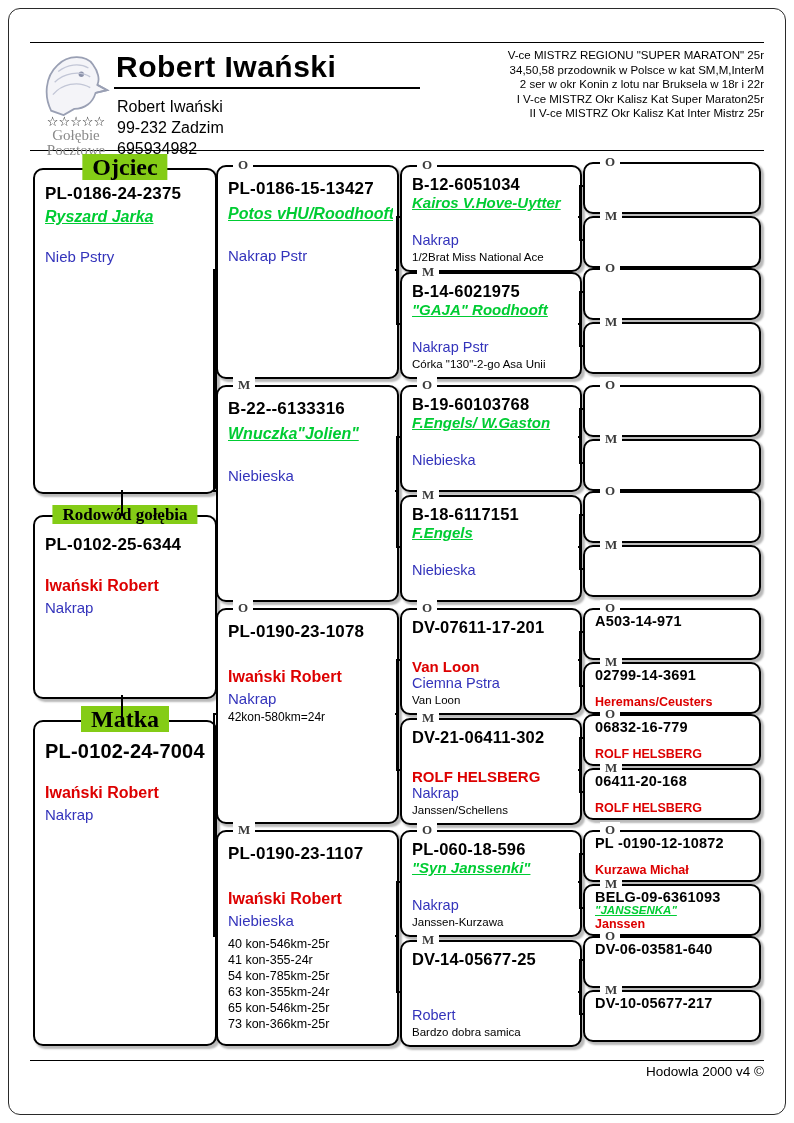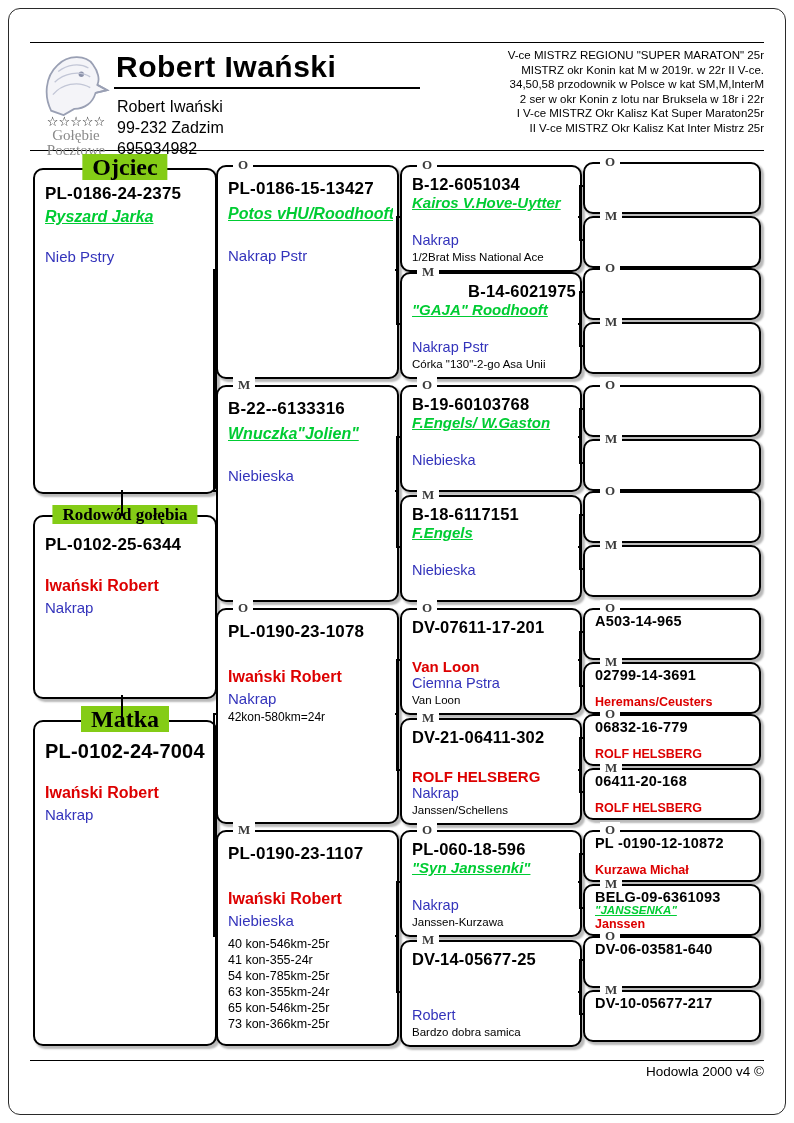--- a/index.html
+++ b/index.html
@@ -69,21 +69,20 @@
 
 <div class="page-title">Robert Iwański</div>
 <div class="owner-block">
   <div>Robert Iwański</div>
   <div>99-232 Zadzim</div>
   <div>695934982</div>
 </div>
 
 <div class="achievements">
   <div>V-ce MISTRZ  REGIONU "SUPER MARATON" 25r</div>
-  <div>MISTRZ okr Konin kat M w 2019r. w 22r II V-ce.</div>
   <div>34,50,58 przodownik w Polsce w kat SM,M,InterM</div>
   <div>2 ser w okr Konin z lotu nar Bruksela w 18r i 22r</div>
   <div>I V-ce MISTRZ Okr Kalisz Kat Super Maraton25r</div>
   <div>II V-ce MISTRZ Okr Kalisz Kat Inter Mistrz 25r</div>
 </div>
 
 <div class="pbox" style="left:33px; top:168px; width:180px; height:322px;">
   <div class="box-title">Ojciec</div>
   <div class="line f-ring" style="top:14px; font-size:17px;">PL-0186-24-2375</div>
   <div class="line f-strain" style="top:38px; font-size:16px;">Ryszard Jarka</div>
@@ -141,21 +140,21 @@
     </div>
     <div class="pbox" style="left: 400px; top: 165px; width: 178px; height: 103px;">
       <div class="sex-marker" style="left: 15px;">O</div>
       <div class="line f-ring" style="top: 8px; font-size: 16.5px;">B-12-6051034</div>
       <div class="line f-strain" style="top: 27px; font-size: 15px;">Kairos V.Hove-Uytter</div>
       <div class="line f-color" style="top: 65px; font-size: 14.5px;">Nakrap</div>
       <div class="line f-info" style="top: 84px; font-size: 11.5px;">1/2Brat Miss National Ace</div>
     </div>
     <div class="pbox" style="left: 400px; top: 272px; width: 178px; height: 103px;">
       <div class="sex-marker" style="left: 15px;">M</div>
-      <div class="line f-ring" style="top: 8px; font-size: 16.5px; text-align: right;">B-14-6021975</div>
+      <div class="line f-ring" style="top: 8px; font-size: 16.5px;">B-14-6021975</div>
       <div class="line f-strain" style="top: 27px; font-size: 15px;">"GAJA" Roodhooft</div>
       <div class="line f-color" style="top: 65px; font-size: 14.5px;">Nakrap Pstr</div>
       <div class="line f-info" style="top: 84px; font-size: 11.5px;">Córka "130"-2-go Asa Unii</div>
     </div>
     <div class="pbox" style="left: 400px; top: 385px; width: 178px; height: 103px;">
       <div class="sex-marker" style="left: 15px;">O</div>
       <div class="line f-ring" style="top: 8px; font-size: 16.5px;">B-19-60103768</div>
       <div class="line f-strain" style="top: 27px; font-size: 15px;">F.Engels/ W.Gaston</div>
       <div class="line f-color" style="top: 65px; font-size: 14.5px;">Niebieska</div>
     </div>
@@ -211,21 +210,21 @@
       <div class="sex-marker" style="left: 15px;">M</div>
     </div>
     <div class="pbox" style="left: 583px; top: 491px; width: 174px; height: 48px;">
       <div class="sex-marker" style="left: 15px;">O</div>
     </div>
     <div class="pbox" style="left: 583px; top: 545px; width: 174px; height: 48px;">
       <div class="sex-marker" style="left: 15px;">M</div>
     </div>
     <div class="pbox" style="left: 583px; top: 608px; width: 174px; height: 48px;">
       <div class="sex-marker" style="left: 15px;">O</div>
-      <div class="line f-ring" style="top: 3px; font-size: 14.5px;">A503-14-965</div>
+      <div class="line f-ring" style="top: 3px; font-size: 14.5px;">A503-14-971</div>
     </div>
     <div class="pbox" style="left: 583px; top: 662px; width: 174px; height: 48px;">
       <div class="sex-marker" style="left: 15px;">M</div>
       <div class="line f-ring" style="top: 3px; font-size: 14.5px;">02799-14-3691</div>
       <div class="line f-owner" style="top: 31px; font-size: 12.5px;">Heremans/Ceusters</div>
     </div>
     <div class="pbox" style="left: 583px; top: 714px; width: 174px; height: 48px;">
       <div class="sex-marker" style="left: 15px;">O</div>
       <div class="line f-ring" style="top: 3px; font-size: 14.5px;">06832-16-779</div>
       <div class="line f-owner" style="top: 31px; font-size: 12.5px;">ROLF HELSBERG</div>

